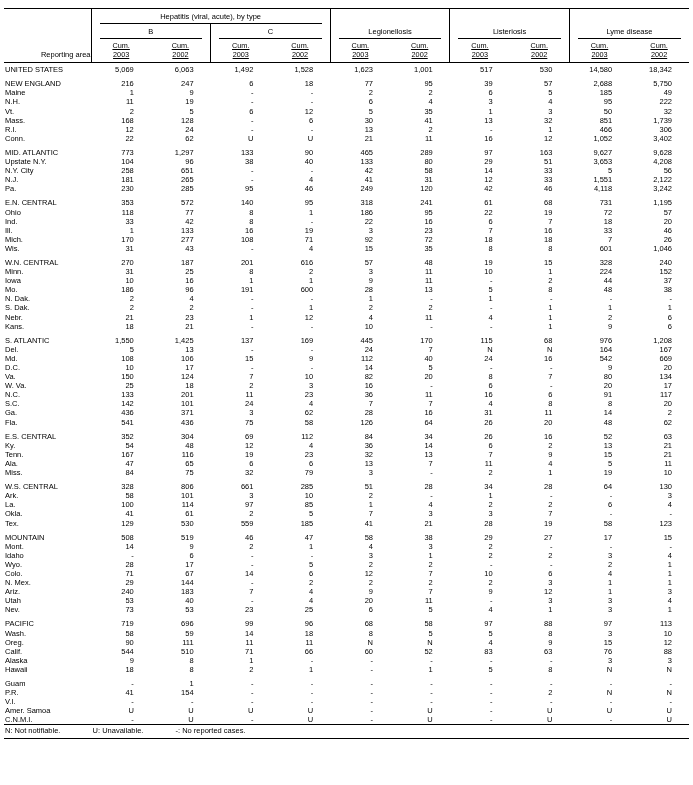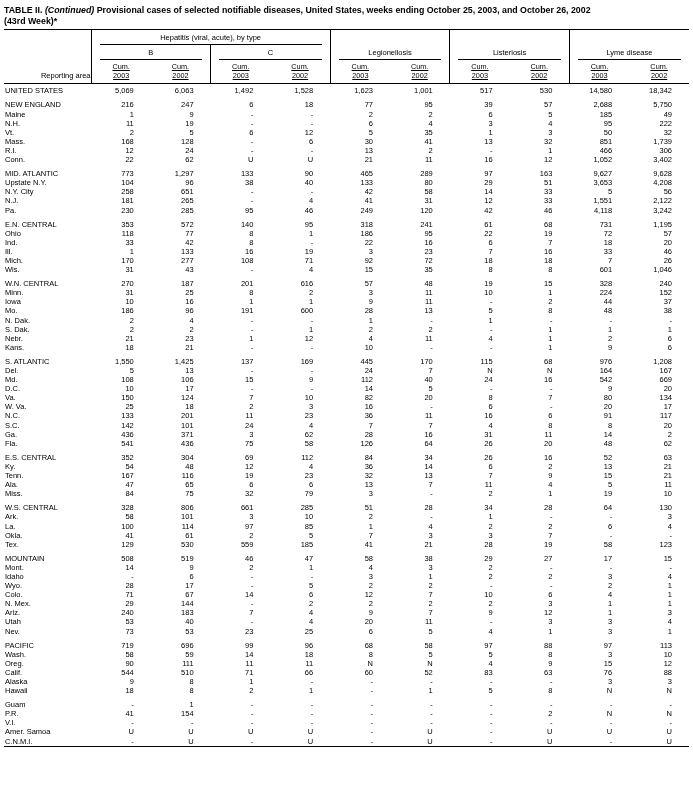--- a/index.html
+++ b/index.html
@@ -25,26 +25,20 @@
   tbody tr:last-child td{border-bottom:1px solid #000;margin-top:23px;}
   .legend{font-size:7.5px;line-height:10.5px;border-bottom:1px solid #000;padding:1px 0 1px 1px;}
   .legend span{margin-right:30px;}
   .note{font-size:7.5px;line-height:9.5px;padding:2px 0 0 1px;}
 </style>
 </head>
 <body>
 
 <div class="page">
 
-  <div class="title">
-    <b>TABLE II.</b>
-    <i>(Continued)</i>
-    <span>Provisional cases of selected notifiable diseases, United States, weeks ending October 25, 2003, and October 26, 2002</span><br>
-    <span>(43rd Week)*</span>
-  </div>
 
   <table>
     <colgroup>
       <col class="c-area">
         <col>
         <col>
         <col>
         <col>
         <col>
         <col>
@@ -1018,14 +1012,19 @@
           <td class="num">-</td>
           <td class="num">U</td>
           <td class="num">-</td>
           <td class="num">U</td>
           <td class="num">-</td>
           <td class="num">U</td>
         </tr>
       </tbody>
   </table>
 
+  <div class="legend">
+    <span>N: Not notifiable.</span>
+    <span>U: Unavailable.</span>
+    <span>-: No reported cases.</span>
+  </div>
 
 </div>
 
 </body></html>

